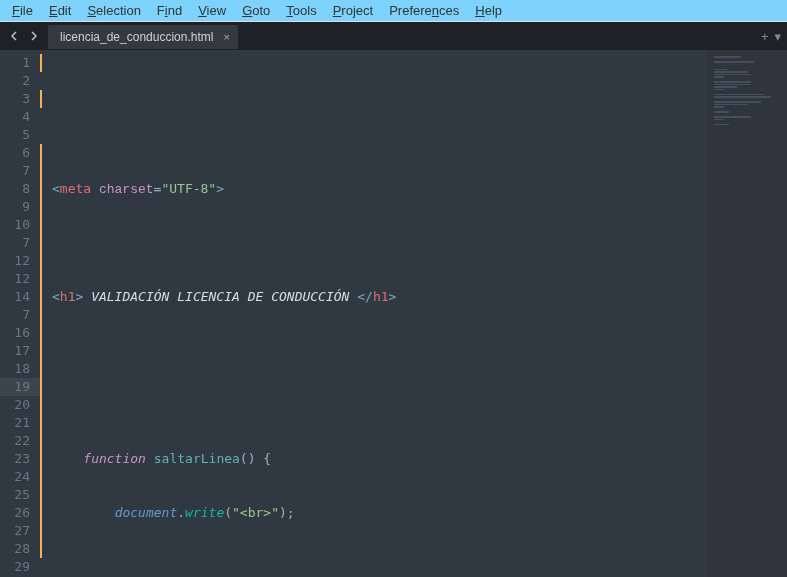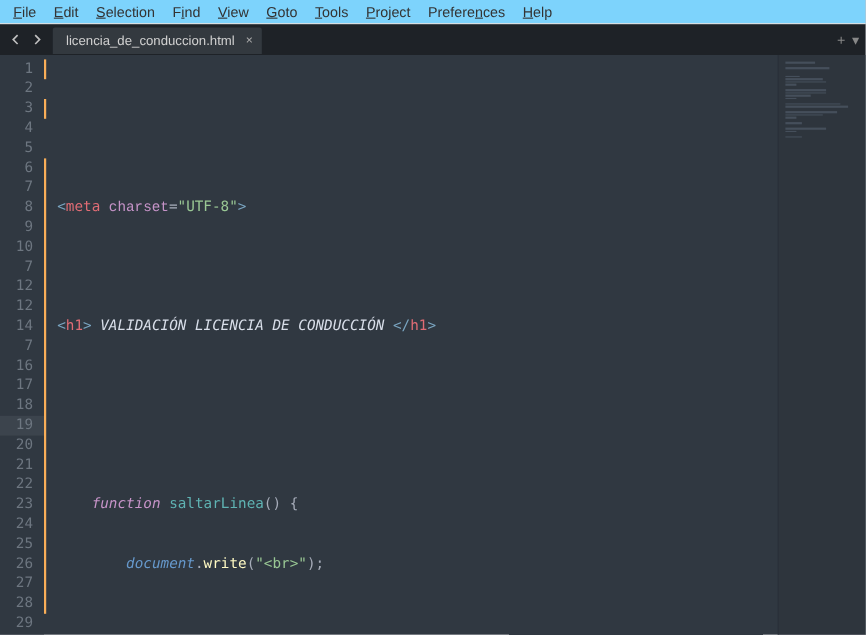--- a/index.html
+++ b/index.html
@@ -125,21 +125,21 @@
     width: 2px;
     background: #f9ae58;
   }
   
   .punct { color: #a6acb9; }
   .tagp { color: #7aa6c2; } 
   .tag  { color: #e06c75; } 
   .attr { color: #c794c9; font-family: Liberation Mono, monospace; }
   .str  { color: #99c794; }
   .kw   { color: #c794c9; font-style: italic; }
-  .fn   { color: #fef9c3; }
+  .fn   { color: #14b8a6; font-style: italic; }
   .fndef{ color: #5fb3b3; }
   .obj  { color: #6699cc; font-style: italic;}
   .txt  { color: #d8dee9; font-style: italic; }
 </style>
 </head>
 <body>
 
 <div class="menubar">
   <div class="item"><span class="ul">F</span><span>ile</span></div>
   <div class="item"><span class="ul">E</span><span>dit</span></div>

